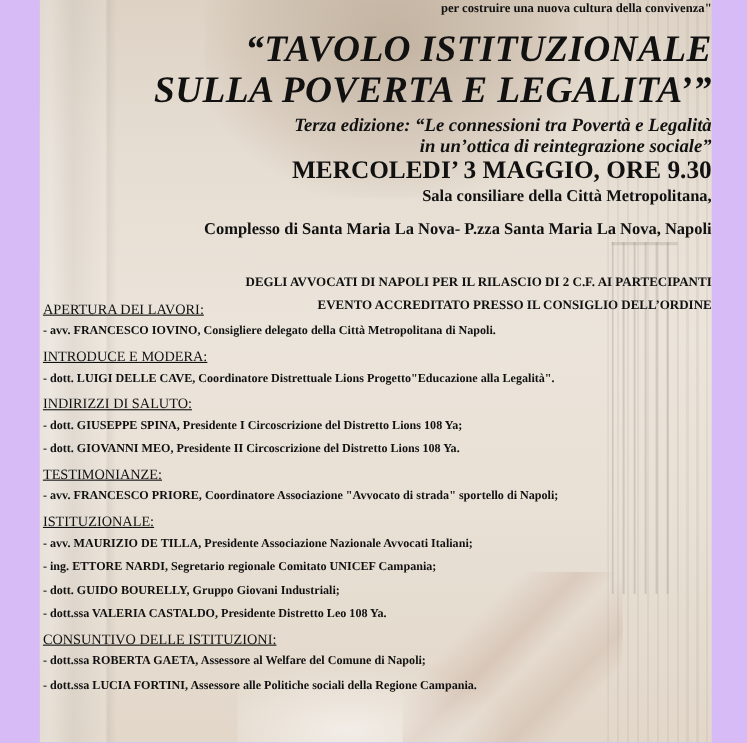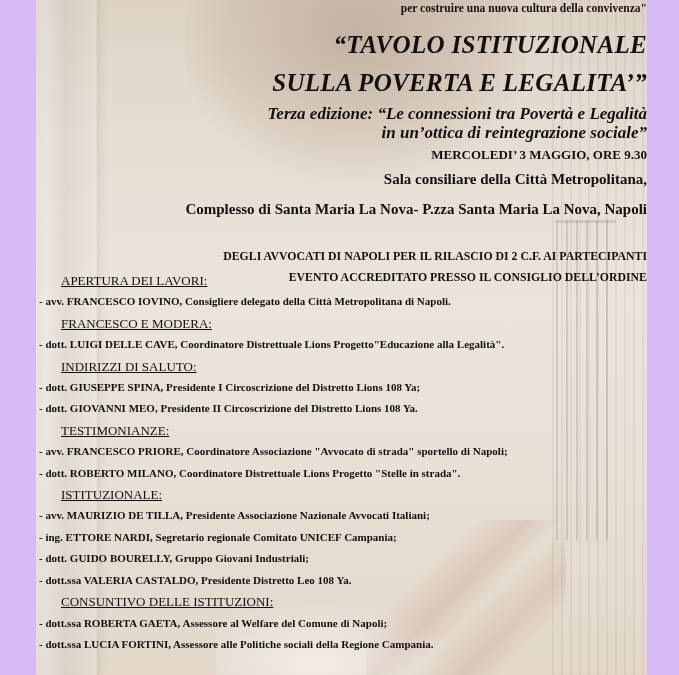--- a/index.html
+++ b/index.html
@@ -54,38 +54,38 @@
 
     .top-subtitle {
       top: 2px;
       font-size: 11.5px;
       font-weight: bold;
       letter-spacing: 0px;
     }
     .main-title {
       font-style: italic;
       font-weight: bold;
-      font-size: 25px;
+      font-size: 34px;
       line-height: 36px;
       letter-spacing: 0.3px;
     }
     .title-1 { top: 27px; }
     .title-2 { top: 65px; }
     .edition {
       font-style: italic;
       font-weight: bold;
       font-size: 17px;
       line-height: 19px;
     }
     .edition-1 { top: 104px; }
     .edition-2 { top: 123px; }
     .date-line {
       top: 143px;
       font-weight: bold;
-      font-size: 13px;
+      font-size: 23px;
       line-height: 24px;
     }
     .venue {
       font-weight: bold;
       font-size: 15px;
       line-height: 18px;
     }
     .venue-1 { top: 170px; }
     .venue-2 { top: 200px; }
     .accred {
@@ -102,21 +102,20 @@
       top: 270px;
       width: 600px;
     }
     .section-heading {
       font-size: 13px;
       line-height: 21.4px;
       text-decoration: underline;
       font-weight: normal;
       color: #111;
       white-space: nowrap;
-      margin-left: 22px;
     }
     .entry {
       font-size: 11px;
       line-height: 21.4px;
       font-weight: bold;
       white-space: nowrap;
       color: #111;
     }
   </style>
 </head>
@@ -144,30 +143,29 @@
     <div class="center venue venue-1">Sala consiliare della Città Metropolitana,</div>
     <div class="center venue venue-2">Complesso di Santa Maria La Nova-  P.zza Santa Maria La Nova, Napoli</div>
 
     <div class="center accred accred-1">EVENTO ACCREDITATO PRESSO IL CONSIGLIO DELL’ORDINE</div>
     <div class="center accred accred-2">DEGLI AVVOCATI DI NAPOLI PER IL RILASCIO DI  2 C.F. AI PARTECIPANTI</div>
 
     <div class="program">
       <div class="section-heading">APERTURA DEI LAVORI:</div>
       <div class="entry">- avv. FRANCESCO IOVINO, Consigliere delegato della Città Metropolitana di Napoli.</div>
 
-      <div class="section-heading">FRANCESCO E MODERA:</div>
+      <div class="section-heading">INTRODUCE E MODERA:</div>
       <div class="entry">- dott. LUIGI DELLE CAVE, Coordinatore Distrettuale Lions Progetto"Educazione alla Legalità".</div>
 
       <div class="section-heading">INDIRIZZI DI SALUTO:</div>
       <div class="entry">- dott. GIUSEPPE SPINA, Presidente I Circoscrizione del Distretto Lions 108 Ya;</div>
       <div class="entry">- dott. GIOVANNI MEO, Presidente II Circoscrizione del Distretto Lions 108 Ya.</div>
 
       <div class="section-heading">TESTIMONIANZE:</div>
       <div class="entry">- avv.  FRANCESCO PRIORE, Coordinatore Associazione "Avvocato di strada" sportello di Napoli;</div>
-      <div class="entry">- dott. ROBERTO MILANO, Coordinatore Distrettuale Lions Progetto "Stelle in strada".</div>
 
       <div class="section-heading">ISTITUZIONALE:</div>
       <div class="entry">- avv. MAURIZIO DE TILLA, Presidente Associazione Nazionale Avvocati Italiani;</div>
       <div class="entry">- ing. ETTORE NARDI, Segretario regionale Comitato UNICEF  Campania;</div>
       <div class="entry">- dott. GUIDO BOURELLY, Gruppo Giovani Industriali;</div>
       <div class="entry">- dott.ssa VALERIA CASTALDO, Presidente Distretto Leo 108  Ya.</div>
 
       <div class="section-heading">CONSUNTIVO DELLE ISTITUZIONI:</div>
       <div class="entry">- dott.ssa ROBERTA GAETA, Assessore al Welfare del Comune di Napoli;</div>
       <div class="entry">- dott.ssa LUCIA FORTINI, Assessore alle Politiche sociali della Regione Campania.</div>

